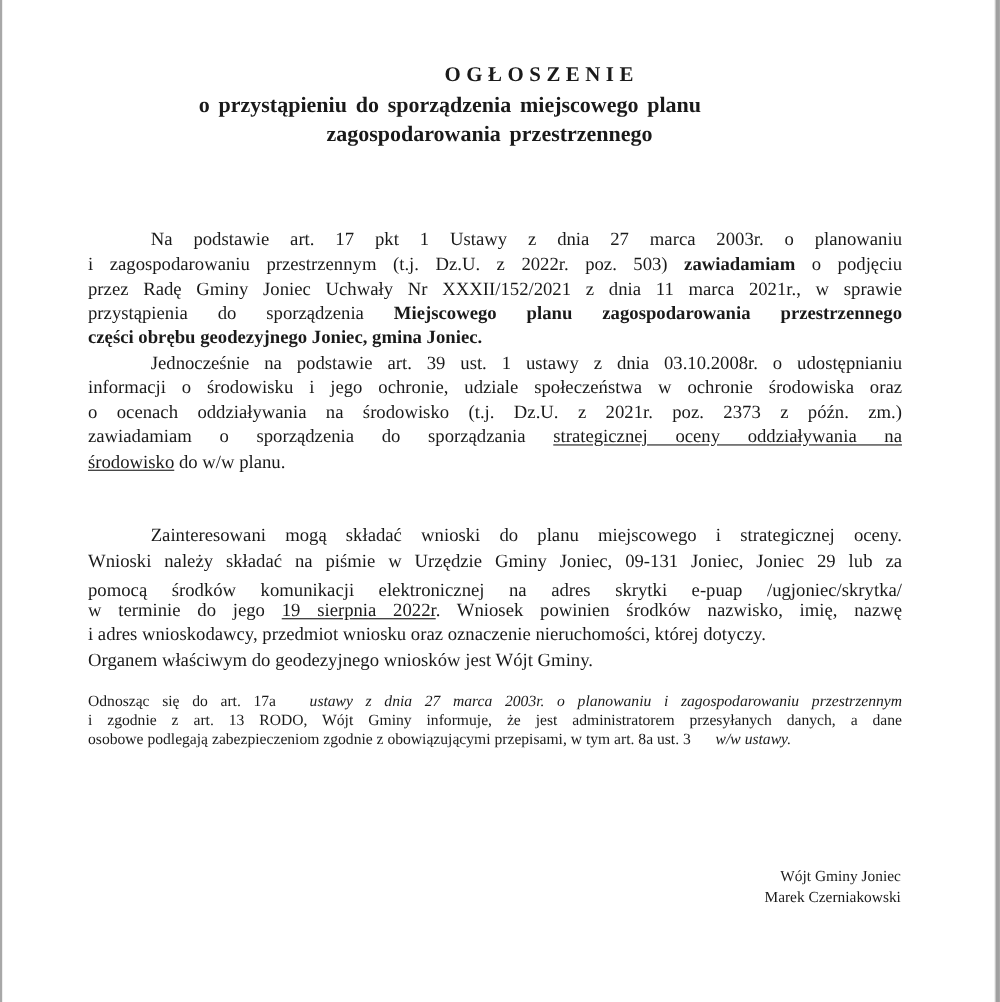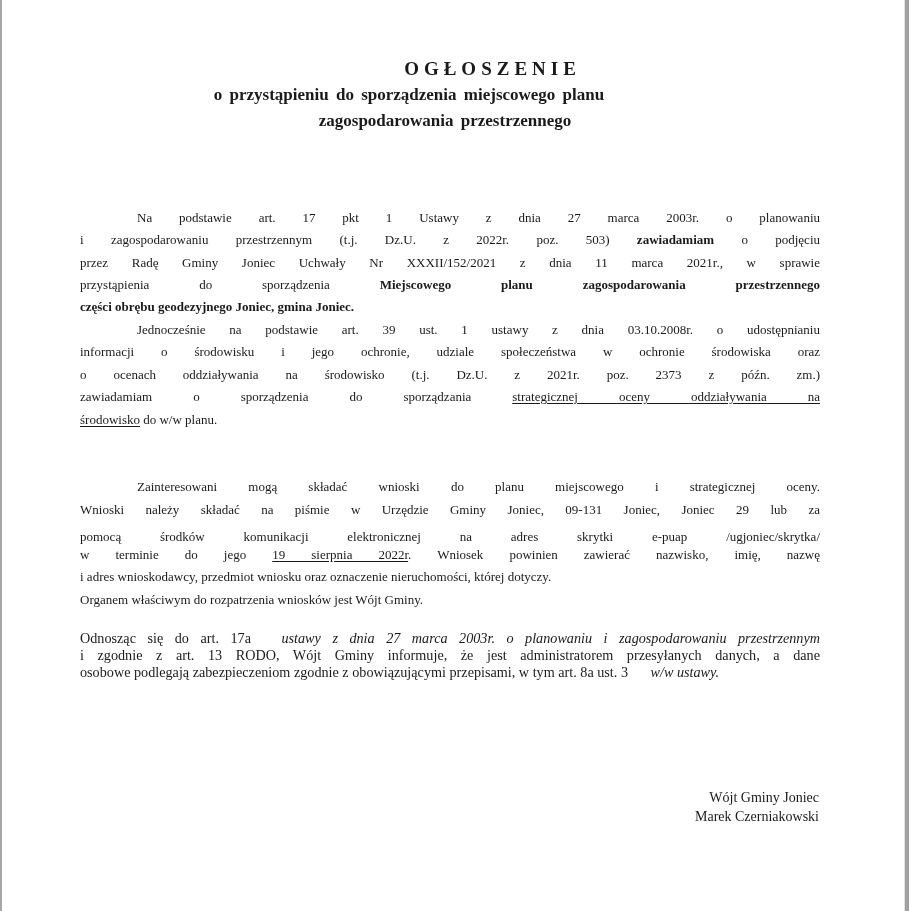--- a/index.html
+++ b/index.html
@@ -6,25 +6,25 @@
   body {
     width: 909px; height: 911px; background: #ffffff; position: relative; overflow: hidden;
     font-family: "Liberation Serif", "DejaVu Serif", serif; color: #1a1a1a;
   }
   .edge-left { position: absolute; left: 0; top: 0; width: 2px; height: 911px; background: #a8a8a8; }
   .edge-right { position: absolute; right: 0; top: 0; width: 4px; height: 911px; background: #a0a0a0; }
   .edge-right-inner { position: absolute; right: 4px; top: 0; width: 1px; height: 911px; background: #e4e4e4; }
 
   .title { position: absolute; left: 0; width: 909px; top: 58px; text-align: center;
     font-weight: bold; font-size: 19px; letter-spacing: 5px; padding-left: 38px; }
-  .subtitle { position: absolute; left: 0; width: 818px; text-align: center; font-weight: bold; font-size: 17px; word-spacing: 3px; }
+  .subtitle { position: absolute; left: 0; width: 818px; text-align: center; font-weight: bold; font-size: 20px; word-spacing: 3px; }
   .sub1 { top: 85px; }
   .sub2 { top: 111px; padding-left: 36px; }
 
-  .line { position: absolute; left: 80px; width: 740px; font-size: 13px; line-height: 22px; white-space: nowrap;
+  .line { position: absolute; left: 80px; width: 740px; font-size: 17px; line-height: 22px; white-space: nowrap;
     text-align: justify; text-align-last: justify; }
   .line.last { text-align-last: left; }
   .line.indent { left: 137px; width: 683px; }
   .b { font-weight: bold; }
   .u { text-decoration: underline; text-underline-offset: 2px; }
 
   .small { position: absolute; left: 80px; width: 740px; font-size: 14.2px; line-height: 17px; white-space: nowrap;
     text-align: justify; text-align-last: justify; }
   .small.last { text-align-last: left; }
   .i { font-style: italic; margin-left: 19px; }
@@ -59,23 +59,23 @@
   <div class="line" style="top:341px">informacji o środowisku i jego ochronie, udziale społeczeństwa w ochronie środowiska oraz</div>
   <div class="line" style="top:364px">o ocenach oddziaływania na środowisko (t.j. Dz.U. z 2021r. poz. 2373 z późn. zm.)</div>
   <div class="line" style="top:386px"><span>zawiadamiam o sporządzenia do sporządzania</span> <span class="u">strategicznej oceny oddziaływania na</span></div>
   <div class="line last" style="top:409px"><span class="u">środowisko</span><span> do w/w planu.</span></div>
 </div>
 
 <div>
   <div class="line indent" style="top:476px">Zainteresowani mogą składać wnioski do planu miejscowego i strategicznej oceny.</div>
   <div class="line" style="top:499px">Wnioski należy składać na piśmie w Urzędzie Gminy Joniec, 09-131 Joniec, Joniec 29 lub za</div>
   <div class="line" style="top:526px">pomocą środków komunikacji elektronicznej na adres skrytki e-puap /ugjoniec/skrytka/</div>
-  <div class="line" style="top:544px"><span>w terminie do jego</span> <span class="u">19 sierpnia 2022r</span><span>. Wniosek powinien zawierać nazwisko, imię, nazwę</span></div>
+  <div class="line" style="top:544px"><span>w terminie do jego</span> <span class="u">19 sierpnia 2022r</span><span>. Wniosek powinien środków nazwisko, imię, nazwę</span></div>
   <div class="line last" style="top:566px">i adres wnioskodawcy, przedmiot wniosku oraz oznaczenie nieruchomości, której dotyczy.</div>
-  <div class="line last" style="top:589px">Organem właściwym do rozpatrzenia wniosków jest Wójt Gminy.</div>
+  <div class="line last" style="top:589px">Organem właściwym do geodezyjnego wniosków jest Wójt Gminy.</div>
 </div>
 
 <div>
   <div class="small" style="top:630px"><span>Odnosząc się do art. 17a</span> <span class="i">ustawy z dnia 27 marca 2003r. o planowaniu i zagospodarowaniu przestrzennym</span></div>
   <div class="small" style="top:647px">i zgodnie z art. 13 RODO, Wójt Gminy informuje, że jest administratorem przesyłanych danych, a dane</div>
   <div class="small last" style="top:664px"><span>osobowe podlegają zabezpieczeniom zgodnie z obowiązującymi przepisami, w tym art. 8a ust. 3</span> <span class="i">w/w ustawy.</span></div>
 </div>
 
 <div>
   <div class="sign sign1">Wójt Gminy Joniec</div>

